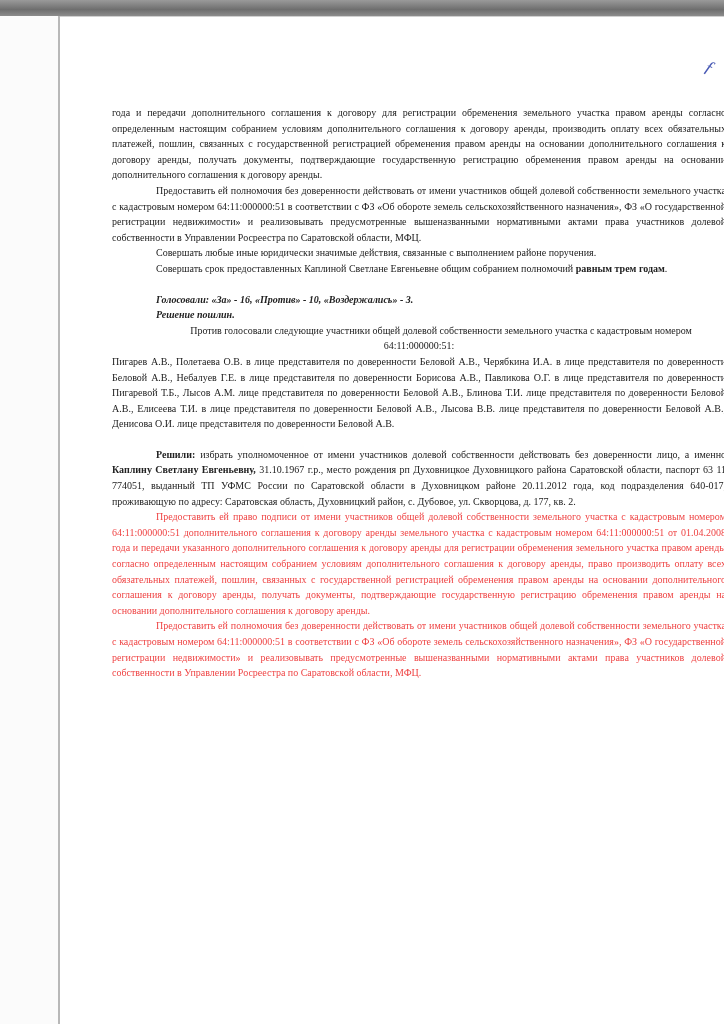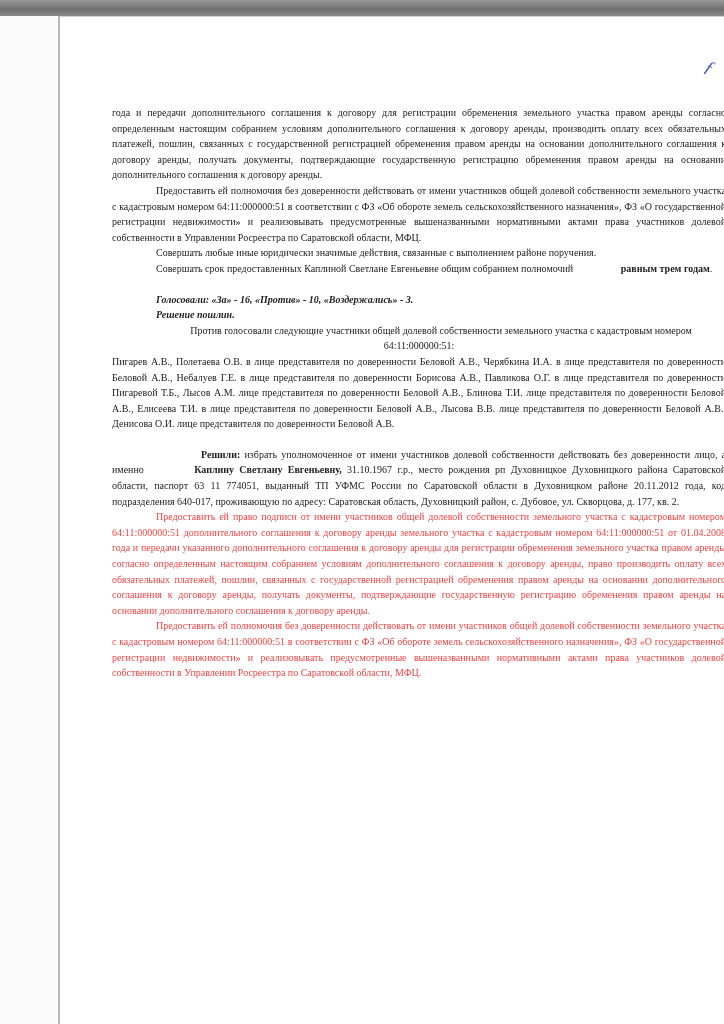--- a/index.html
+++ b/index.html
@@ -31,21 +31,21 @@
     }
     .text {
       position: absolute; left: 52px; top: 88px; width: 614px;
       font-size: 10px; line-height: 15.6px; color: #222;
       text-align: justify;
     }
     .text p { margin: 0; }
     .indent { text-indent: 44px; }
     .gap { height: 15px; }
     .it { }
-    .bold { font-weight: bold; margin-left: 45px; }
+    .bold { font-weight: bold; }
     .bi { font-weight: bold; font-style: italic; }
     .soft { color: #ef4444; }
   </style>
 </head>
 <body>
 
 <div class="scan-top"></div>
 <div class="left-strip"></div>
 <div class="fold-mark">⁝</div>
 

